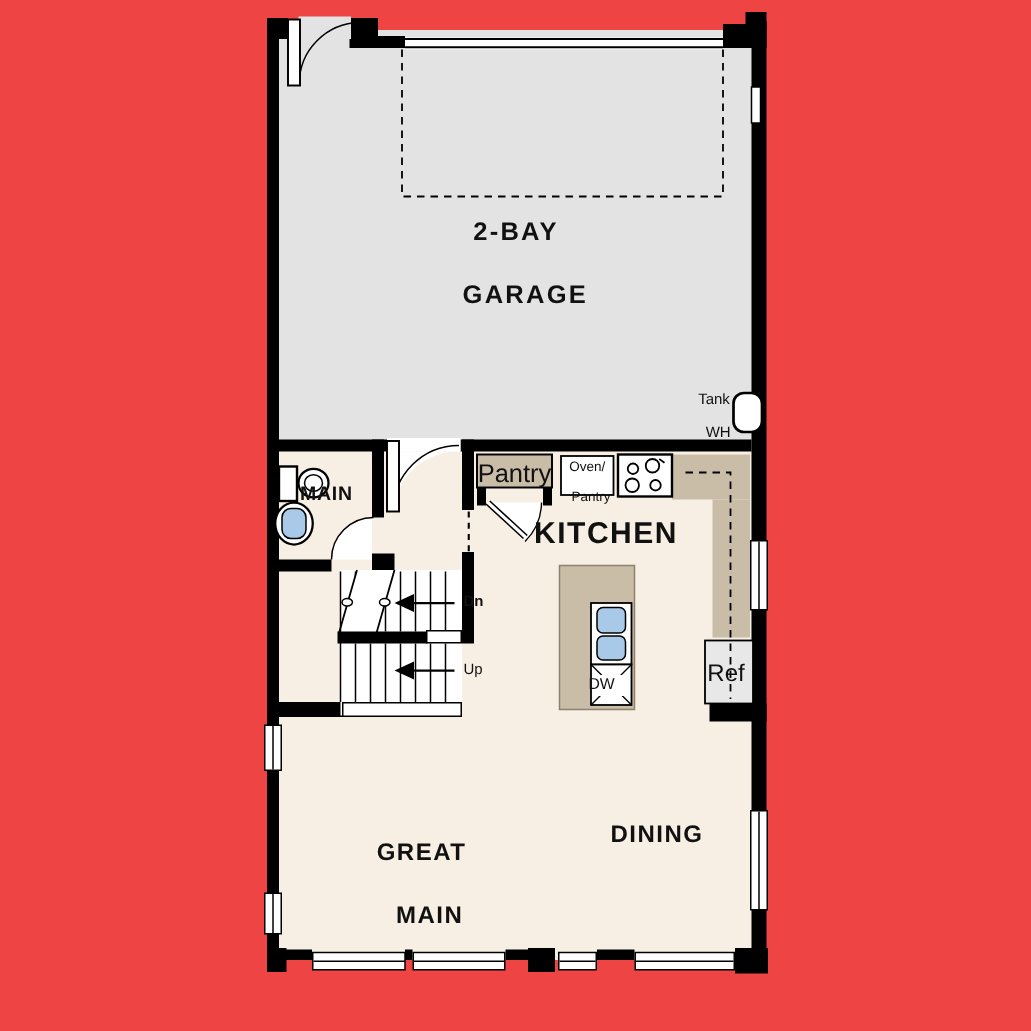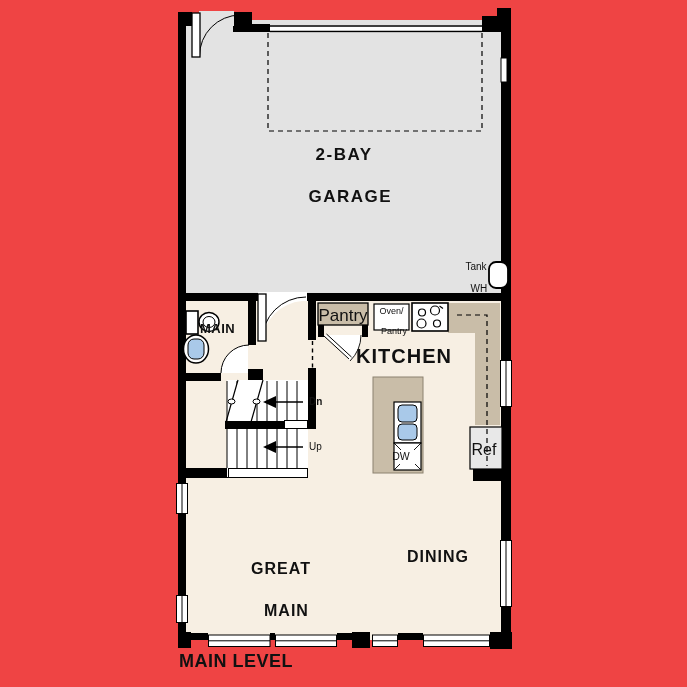--- a/index.html
+++ b/index.html
@@ -192,14 +192,13 @@
 
 <div class="lbl ctr dw-lbl" style="left:389px;top:450px;margin-left:12px;">DW</div>
 
 <div class="lbl ctr fix-lbl" style="left:484px;top:441px;">Ref</div>
 
 <div class="lbl ctr room-lbl" style="left:281px;top:558px;"><span>GREAT</span><br>
   <span>MAIN</span></div>
 
 <div class="lbl ctr room-lbl" style="left:438px;top:546px;">DINING</div>
 
-<div class="lbl main-lbl" style="left:179px;top:651px;">MAIN LEVEL</div>
 </div>
 
 </body></html>

